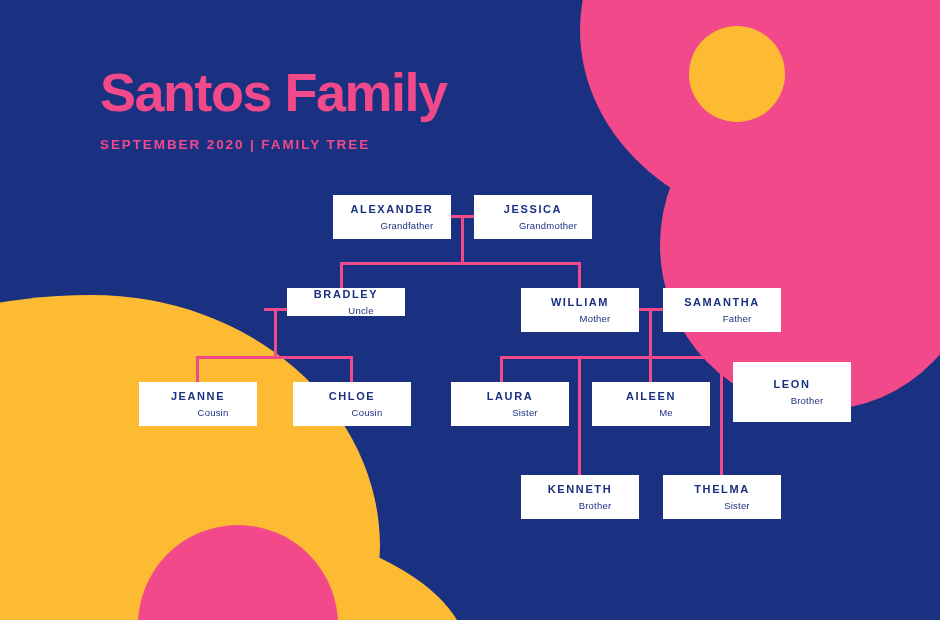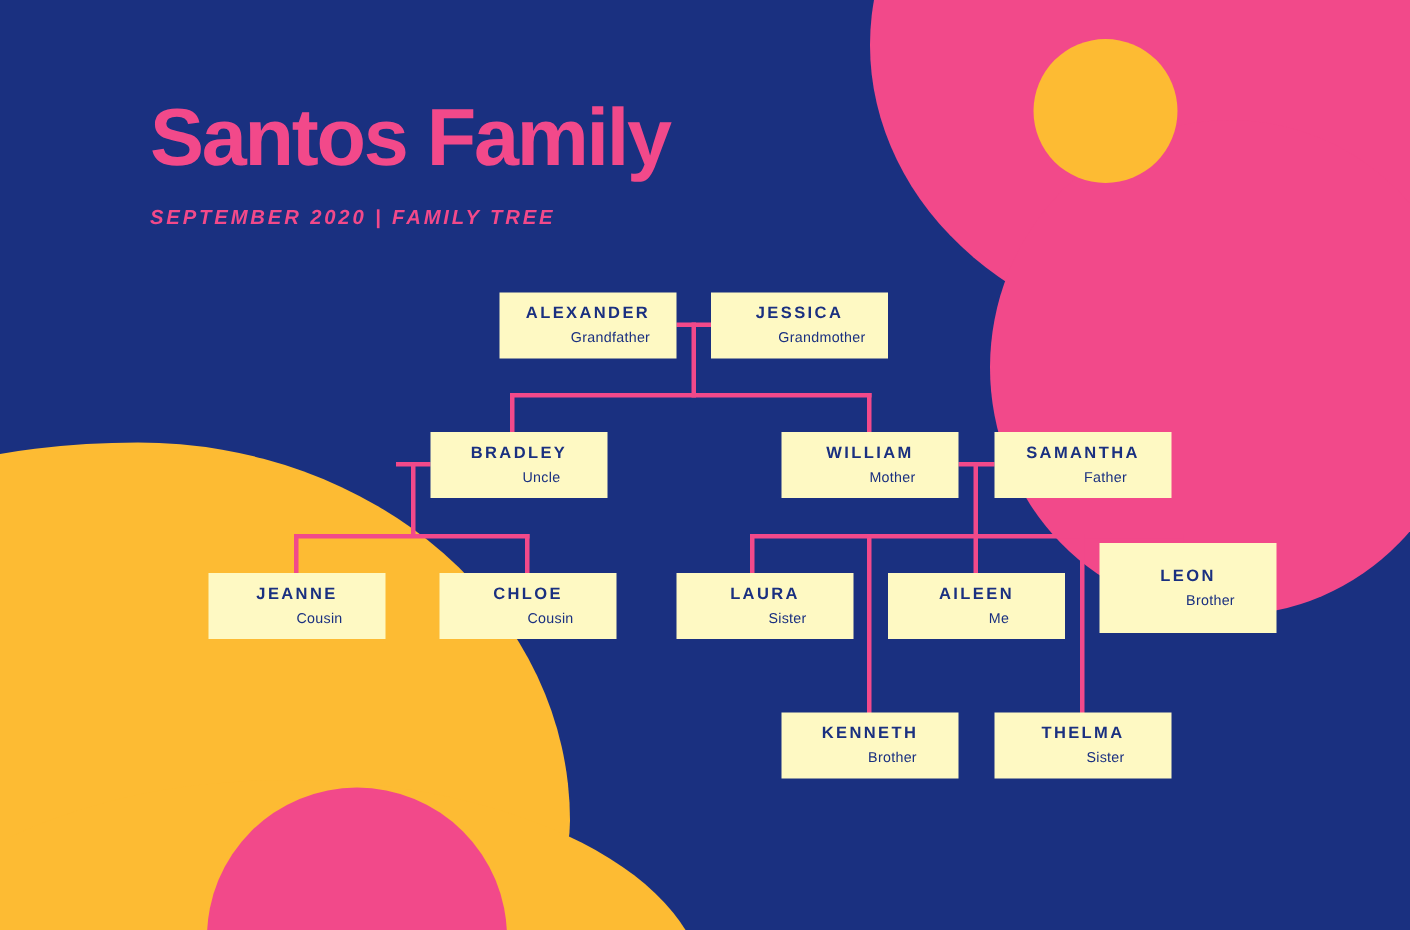--- a/index.html
+++ b/index.html
@@ -67,29 +67,28 @@
     white-space:nowrap;
     margin-top:20px;
   }
   #page-subtitle {
     color:#f2498a;
     font-size:13.5px;
     font-weight:bold;
     letter-spacing:1.9px;
     margin-top:16px;
     white-space:nowrap;
-    font-style:italic;
   }
 
   
   #tree { position:absolute; inset:0; }
   .conn { position:absolute; background:#f2498a; }
   .node {
     position:absolute;
-    background:#fef9c3;
+    background:#ffffff;
     display:flex;
     flex-direction:column;
     align-items:center;
     justify-content:center;
     color:#1a3080;
   }
   .node-name {
     font-size:11px;
     font-weight:bold;
     letter-spacing:1.6px;
@@ -144,21 +143,21 @@
       <div class="conn" style="left: 578px; top: 356px; width: 3px; height: 121px;"></div>
       <div class="conn" style="left: 720px; top: 356px; width: 3px; height: 121px;"></div>
       <div class="node" style="left: 333px; top: 195px; width: 118px; height: 44px;">
         <div class="node-name">ALEXANDER</div>
         <div class="node-role">Grandfather</div>
       </div>
       <div class="node" style="left: 474px; top: 195px; width: 118px; height: 44px;">
         <div class="node-name">JESSICA</div>
         <div class="node-role">Grandmother</div>
       </div>
-      <div class="node" style="left: 287px; top: 288px; width: 118px; height: 44px;">
+      <div class="node" style="left: 287px; top: 288px; width: 118px; height: 28px;">
         <div class="node-name">BRADLEY</div>
         <div class="node-role">Uncle</div>
       </div>
       <div class="node" style="left: 521px; top: 288px; width: 118px; height: 44px;">
         <div class="node-name">WILLIAM</div>
         <div class="node-role">Mother</div>
       </div>
       <div class="node" style="left: 663px; top: 288px; width: 118px; height: 44px;">
         <div class="node-name">SAMANTHA</div>
         <div class="node-role">Father</div>

